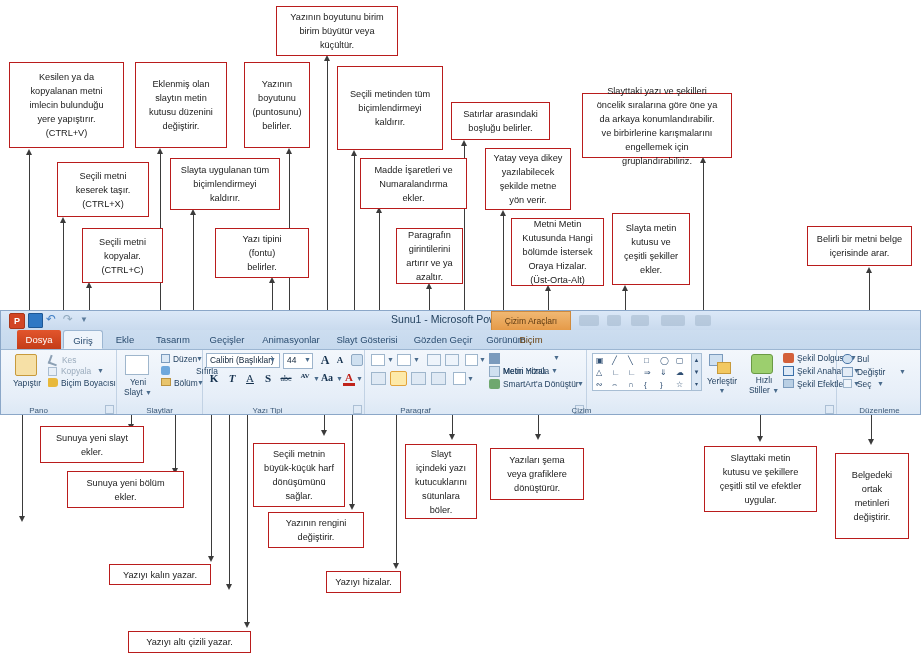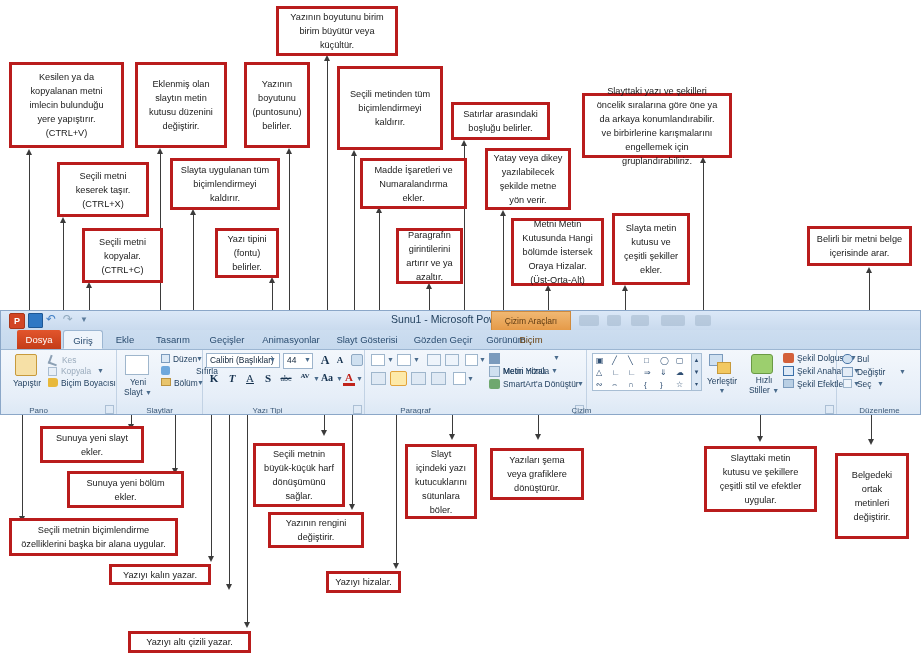--- a/index.html
+++ b/index.html
@@ -9,21 +9,21 @@
     font-family:"Liberation Sans","DejaVu Sans",sans-serif;
     overflow:hidden;
     position:relative;
   }
   #root{position:absolute;left:0;top:0;width:921px;height:666px;}
 
   
   .callout{
     position:absolute;
     box-sizing:border-box;
-    border:3px solid #b91c1c;
+    border:1px solid #b91c1c;
     background:#fff;
     color:#1a1a1a;
     font-size:9.2px;
     line-height:14px;
     text-align:center;
     display:flex;
     align-items:center;
     justify-content:center;
     padding:3px 4px;
     z-index:40;
@@ -211,21 +211,21 @@
 
   <div class="callout" style="left:135px;top:62px;width:92px;height:86px;">Eklenmiş olan
 slaytın metin
 kutusu düzenini
 değiştirir.</div>
 
   <div class="callout" style="left:170px;top:158px;width:110px;height:52px;">Slayta uygulanan tüm
 biçimlendirmeyi
 kaldırır.</div>
 
-  <div class="callout" style="left:215px;top:228px;width:64px;height:50px;">Yazı tipini
+  <div class="callout" style="left:215px;top:228px;width:94px;height:50px;">Yazı tipini
 (fontu)
 belirler.</div>
 
   <div class="callout" style="left:244px;top:62px;width:66px;height:86px;">Yazının
 boyutunu
 (puntosunu)
 belirler.</div>
 
   <div class="callout" style="left:276px;top:6px;width:122px;height:50px;">Yazının boyutunu birim
 birim büyütür veya
@@ -272,22 +272,20 @@
 
   <div class="callout" style="left:807px;top:226px;width:105px;height:40px;">Belirli bir metni belge
 içerisinde arar.</div>
 
   <div class="callout" style="left:40px;top:426px;width:104px;height:37px;">Sunuya yeni slayt
 ekler.</div>
 
   <div class="callout" style="left:67px;top:471px;width:117px;height:37px;">Sunuya yeni bölüm
 ekler.</div>
 
-  <div class="callout" style="left:9px;top:518px;width:169px;height:38px;">Seçili metnin  biçimlendirme
-özelliklerini  başka bir alana uygular.</div>
 
   <div class="callout" style="left:109px;top:564px;width:102px;height:21px;">Yazıyı kalın  yazar.</div>
 
 
   <div class="callout" style="left:128px;top:631px;width:123px;height:22px;">Yazıyı altı çizili  yazar.</div>
 
   <div class="callout" style="left:253px;top:443px;width:92px;height:64px;">Seçili metnin
 büyük-küçük harf
 dönüşümünü
 sağlar.</div>

